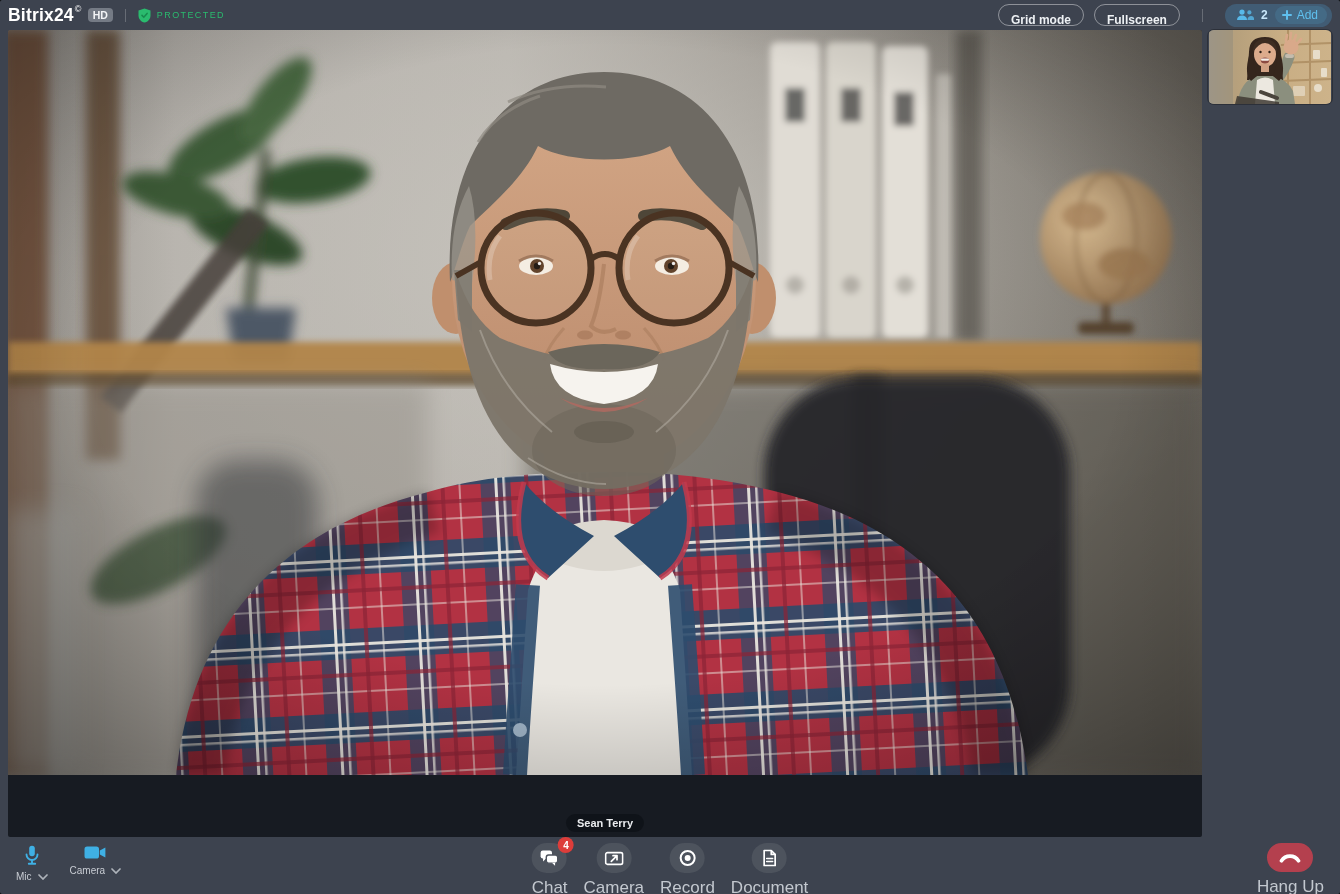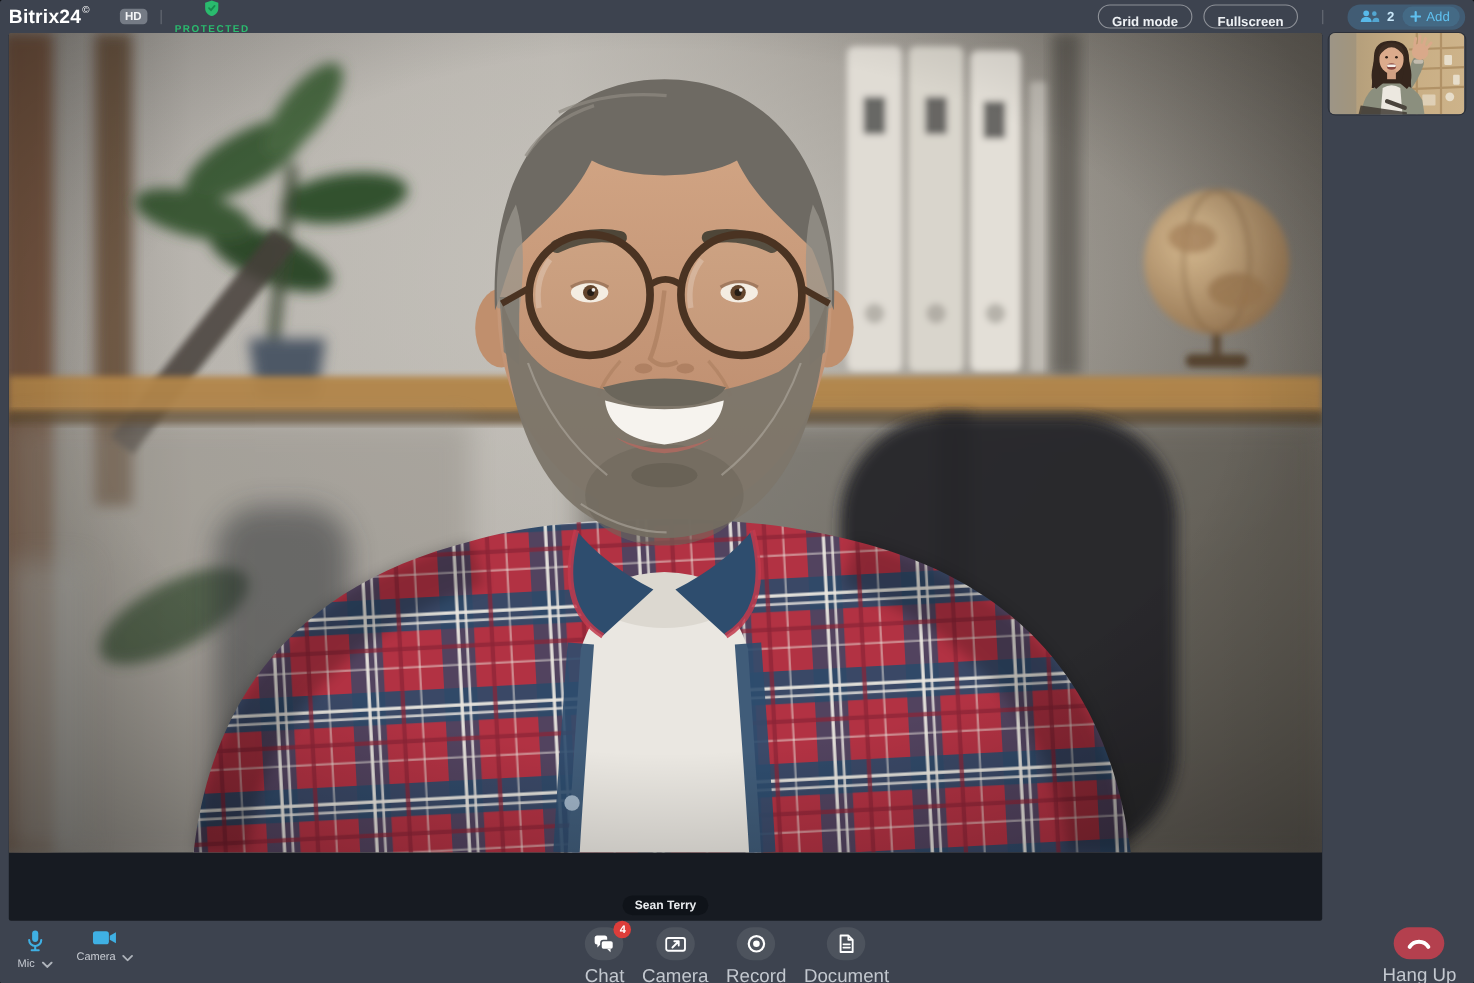--- a/index.html
+++ b/index.html
@@ -3,23 +3,23 @@
 <meta charset="utf-8">
 <style>
   html,body{margin:0;padding:0;background:#000;font-family:"Liberation Sans",sans-serif;}
   .app{position:relative;width:1340px;height:894px;background:#3d434f;border-radius:2px;overflow:hidden;}
 
   
   .hdr{position:absolute;left:0;top:0;right:0;height:30px;display:flex;align-items:center;padding:0 8px;box-sizing:border-box;}
   .h-left{display:flex;align-items:center;}
   .logo{color:#fff;font-size:17.5px;font-weight:700;letter-spacing:.2px;line-height:1;}
   .logo sup{font-size:9px;font-weight:400;vertical-align:9px;margin-left:1px;}
-  .hd-badge{background:#757b85;color:#f3f4f6;font-size:10.5px;font-weight:800;border-radius:4px;padding:2px 5px;margin-left:27px;line-height:1;}
+  .hd-badge{background:#757b85;color:#f3f4f6;font-size:10.5px;font-weight:800;border-radius:4px;padding:2px 5px;margin-left:6px;line-height:1;}
   .vsep{width:1px;height:13px;background:rgba(255,255,255,.22);margin:0 12px;display:inline-block;}
-  .protected{display:flex;align-items:center;gap:6px;color:#2abb6e;font-size:9px;font-weight:700;letter-spacing:1.4px;flex-direction:column;}
+  .protected{display:flex;align-items:center;gap:6px;color:#2abb6e;font-size:9px;font-weight:400;letter-spacing:1.4px;}
   .h-right{margin-left:auto;display:flex;align-items:center;gap:10px;}
   .pill-btn{display:flex;align-items:center;gap:8px;height:22px;padding:0 12px;border:1px solid rgba(255,255,255,.42);border-radius:12px;background:transparent;color:#eef1f4;font-size:12px;font-weight:700;cursor:pointer;font-family:inherit;flex-direction:column;}
   .part-pill{display:flex;align-items:center;gap:7px;height:23px;border-radius:12px;background:rgba(77,166,225,.26);padding:0 5px 0 11px;cursor:pointer;}
   .part-count{color:#c9e7f9;font-size:12px;font-weight:700;}
   .add-btn{display:flex;align-items:center;gap:5px;color:#5fc0ef;font-size:12px;font-weight:400;padding:2px 9px 2px 7px;border-radius:10px;background:rgba(95,192,239,.14);cursor:pointer;}
 
   
   .stage{position:absolute;left:8px;top:30px;width:1194px;height:807px;background:#171b22;border-radius:2px;overflow:hidden;}
   .photo{position:absolute;left:0;top:0;width:1194px;height:745px;display:block;}
   .name-pill{position:absolute;left:50%;transform:translateX(-50%);bottom:5px;background:rgba(15,18,24,.88);color:#eaecef;font-size:11px;font-weight:700;padding:3px 11px;border-radius:9px;white-space:nowrap;margin-top:10px;}

